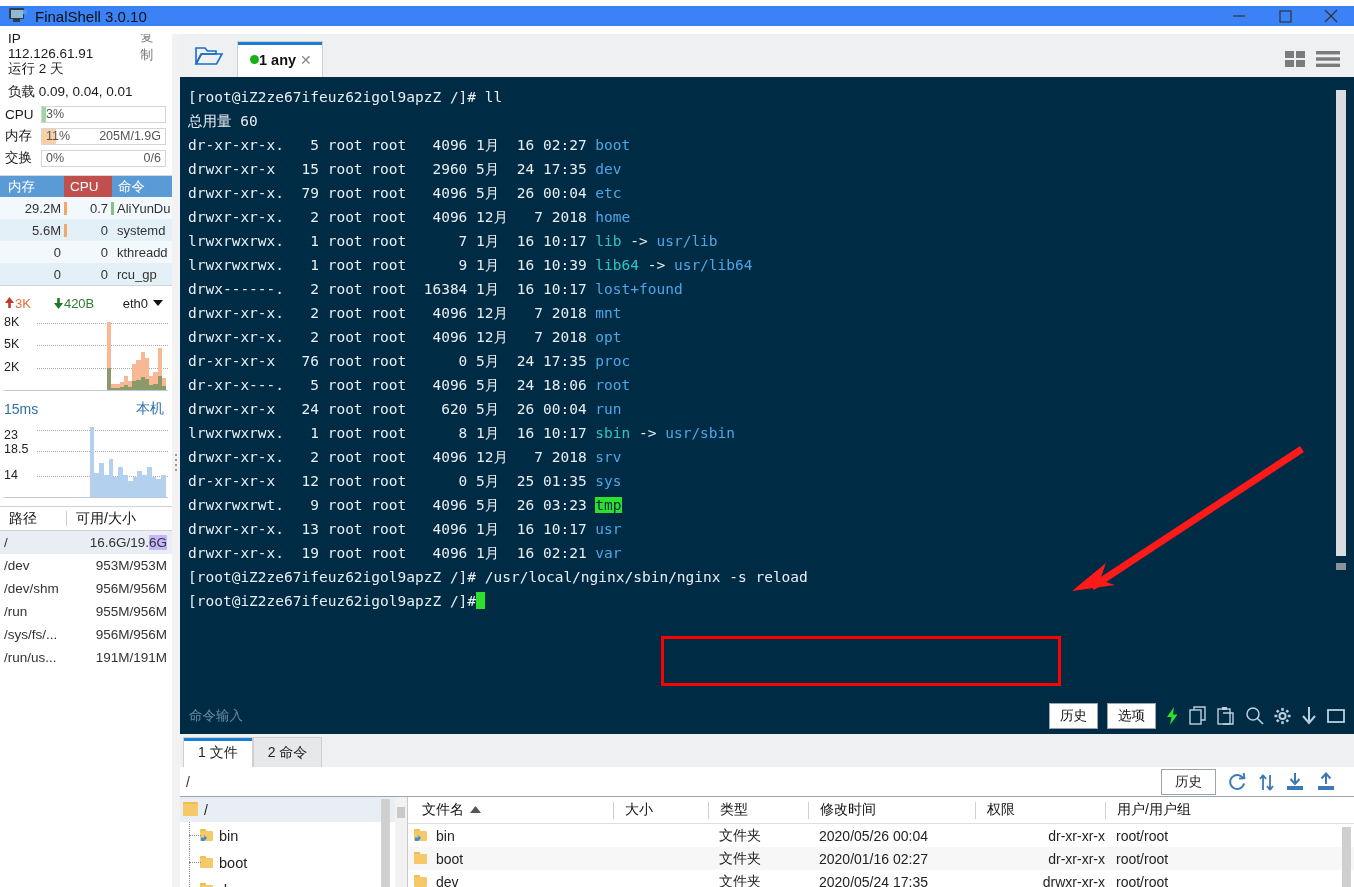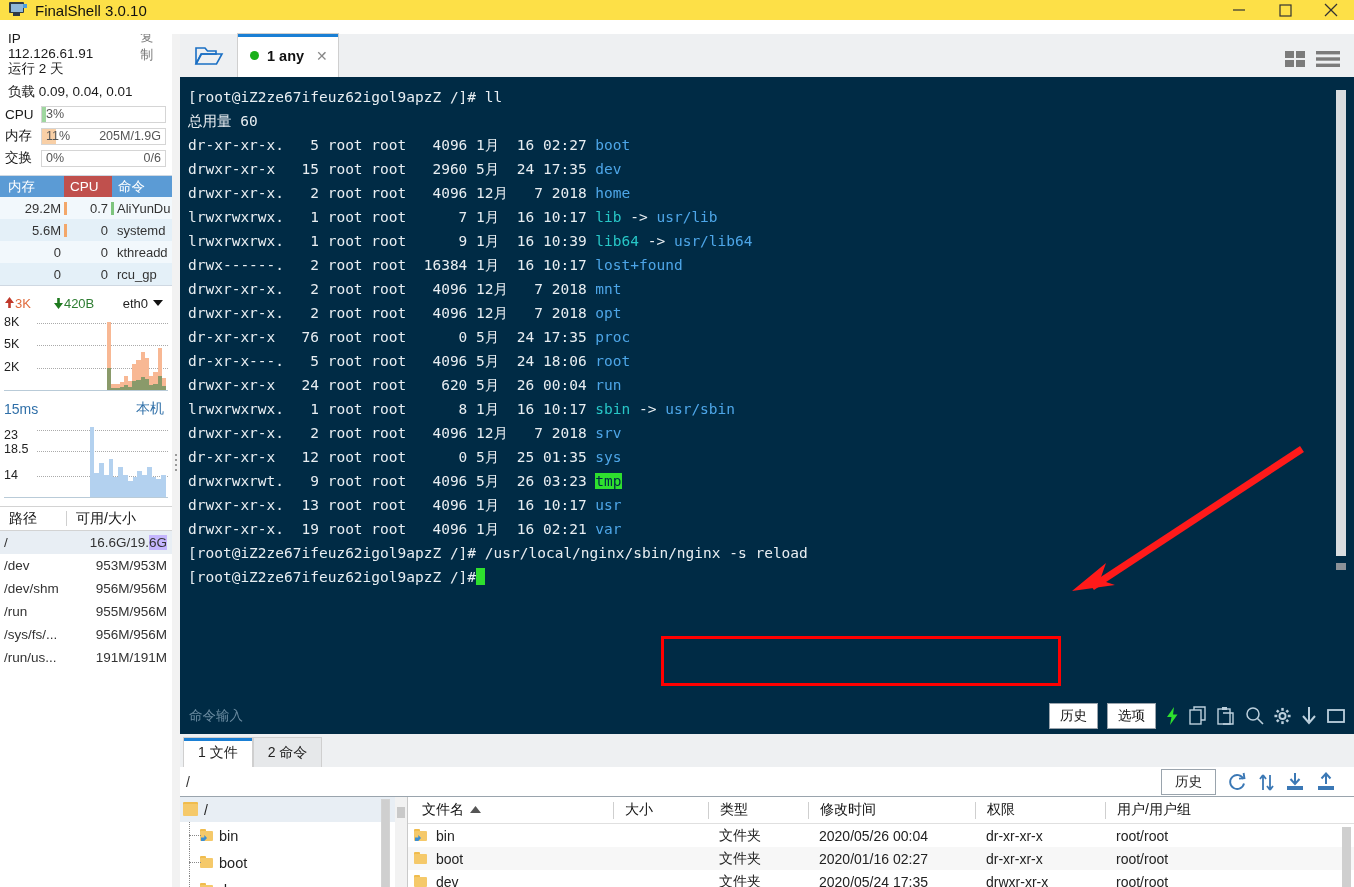--- a/index.html
+++ b/index.html
@@ -7,22 +7,22 @@
   body {
     font-family: "Liberation Sans", sans-serif;
     font-size: 13px;
     background:#ffffff;
     color:#222;
     position:relative;
   }
 
   
   #titlebar{
-    position:absolute; left:0; top:0; width:1354px; height:20px;
-    background:#fde047; display:flex; align-items:center;
+    position:absolute; left:0; top:6px; width:1354px; height:20px;
+    background:#3b82f6; display:flex; align-items:center;
   }
   #app-icon{
     width:18px;height:16px;margin-left:9px;margin-right:8px;position:relative;
   }
   #app-icon .scr{position:absolute;left:0;top:0;width:15px;height:11px;background:#2f3b45;border-radius:1px;}
   #app-icon .scr:after{content:"";position:absolute;left:1.5px;top:1.5px;width:12px;height:8px;background:#8fb8d8;}
   #app-icon .stand{position:absolute;left:4px;top:11px;width:7px;height:3px;background:#2f3b45;}
   #app-icon .dot{position:absolute;right:0;top:2px;width:4px;height:4px;background:#4a9fe0;}
   #app-title{font-size:15px;color:#111;}
   .winbtns{margin-left:auto;display:flex;height:34px;}
@@ -93,22 +93,22 @@
   #vsplit{position:absolute;left:172px;top:34px;width:8px;height:853px;background:#f2f2f2;}
   #vsplit .d{position:absolute;left:3px;width:2px;height:2px;background:#9a9a9a;}
 
   
   #main{position:absolute;left:180px;top:34px;width:1174px;height:853px;background:#eef0f2;}
 
   
   #tabstrip{position:relative;height:43px;background:#eef0f2;display:flex;align-items:flex-end;}
   #newtab{width:57px;height:42px;display:flex;align-items:center;justify-content:center;}
   .tab{
-    height:44px;background:#fff;border:1px solid #cfcfcf;border-bottom:none;
-    display:flex;align-items:center;padding:0 10px 0 12px;gap:8px;position:relative;
+    height:36px;background:#fff;border:1px solid #cfcfcf;border-bottom:none;
+    display:flex;align-items:center;padding:0 10px 0 12px;position:relative;
     font-size:14.5px;font-weight:bold;color:#111;
   }
   .tab .topline{position:absolute;left:0;right:0;top:0;height:3px;background:#1a7fd4;}
   .tab .greendot{width:9px;height:9px;border-radius:50%;background:#19b019;}
   .tab .x{color:#888;font-size:14px;font-weight:normal;padding-left:4px;cursor:pointer;}
   .tabstrip-right{margin-left:auto;display:flex;align-items:center;gap:9px;padding:0 14px 6px 0;}
 
   
   #term{
     position:absolute;left:0;top:43px;width:1174px;height:621px;background:#002b45;
@@ -166,21 +166,21 @@
   .fhdr .col:first-child{border-left:none;padding-left:14px;}
   .frow{display:flex;height:23px;align-items:center;font-size:14px;color:#222;}
   .frow:nth-child(odd){background:#fff;}
   .frow:nth-child(even){background:#f7f7f7;}
   .frow .cell{padding-left:11px;overflow:hidden;white-space:nowrap;}
   .frow .cell.name{display:flex;align-items:center;gap:9px;padding-left:6px;}
   .w-name{width:205px;}
   .w-size{width:95px;}
   .w-type{width:100px;}
   .w-time{width:167px;}
-  .w-perm{width:130px;}
+  .w-perm{width:130px;text-align:right;}
   .w-user{width:200px;}
   #flist-sb{position:absolute;right:3px;top:30px;width:9px;height:92px;background:#cfcfcf;}
   .folder{width:13px;height:11px;position:relative;flex:0 0 auto;}
   .folder i{position:absolute;left:0;top:1px;width:13px;height:10px;background:#f5c96a;border-radius:1px;}
   .folder i.tabtop{top:-1px;left:0;width:6px;height:3px;background:#f0bc4d;border-radius:1px 1px 0 0;}
   .folder.link:after{content:"";position:absolute;left:1px;bottom:0px;width:6px;height:6px;background:#3b8fd4;
     clip-path:polygon(0 100%,0 40%,55% 40%,55% 0,100% 50%,55% 100%);}
   .folder.big{width:15px;height:13px;}
   .folder.big i{width:15px;height:12px;}
 </style>
@@ -542,20 +542,21 @@
       </span>
     </div>
   </div>
 
   <div id="term">
     <div id="termlines">
         <div class="tl"><span class="c-plain">[root@iZ2ze67ifeuz62igol9apzZ /]# ll</span></div>
         <div class="tl"><span class="c-plain">总用量 60</span></div>
         <div class="tl"><span class="c-plain">dr-xr-xr-x.   5 root root   4096 1月  16 02:27 </span><span class="c-dir">boot</span></div>
         <div class="tl"><span class="c-plain">drwxr-xr-x   15 root root   2960 5月  24 17:35 </span><span class="c-dir">dev</span></div>
+        <div class="tl"><span class="c-plain">drwxr-xr-x.  79 root root   4096 5月  26 00:04 </span><span class="c-dir">etc</span></div>
         <div class="tl"><span class="c-plain">drwxr-xr-x.   2 root root   4096 12月   7 2018 </span><span class="c-dir">home</span></div>
         <div class="tl"><span class="c-plain">lrwxrwxrwx.   1 root root      7 1月  16 10:17 </span><span class="c-link">lib</span><span class="c-plain"> -&gt; </span><span class="c-dir">usr/lib</span></div>
         <div class="tl"><span class="c-plain">lrwxrwxrwx.   1 root root      9 1月  16 10:39 </span><span class="c-link">lib64</span><span class="c-plain"> -&gt; </span><span class="c-dir">usr/lib64</span></div>
         <div class="tl"><span class="c-plain">drwx------.   2 root root  16384 1月  16 10:17 </span><span class="c-dir">lost+found</span></div>
         <div class="tl"><span class="c-plain">drwxr-xr-x.   2 root root   4096 12月   7 2018 </span><span class="c-dir">mnt</span></div>
         <div class="tl"><span class="c-plain">drwxr-xr-x.   2 root root   4096 12月   7 2018 </span><span class="c-dir">opt</span></div>
         <div class="tl"><span class="c-plain">dr-xr-xr-x   76 root root      0 5月  24 17:35 </span><span class="c-dir">proc</span></div>
         <div class="tl"><span class="c-plain">dr-xr-x---.   5 root root   4096 5月  24 18:06 </span><span class="c-dir">root</span></div>
         <div class="tl"><span class="c-plain">drwxr-xr-x   24 root root    620 5月  26 00:04 </span><span class="c-dir">run</span></div>
         <div class="tl"><span class="c-plain">lrwxrwxrwx.   1 root root      8 1月  16 10:17 </span><span class="c-link">sbin</span><span class="c-plain"> -&gt; </span><span class="c-dir">usr/sbin</span></div>

